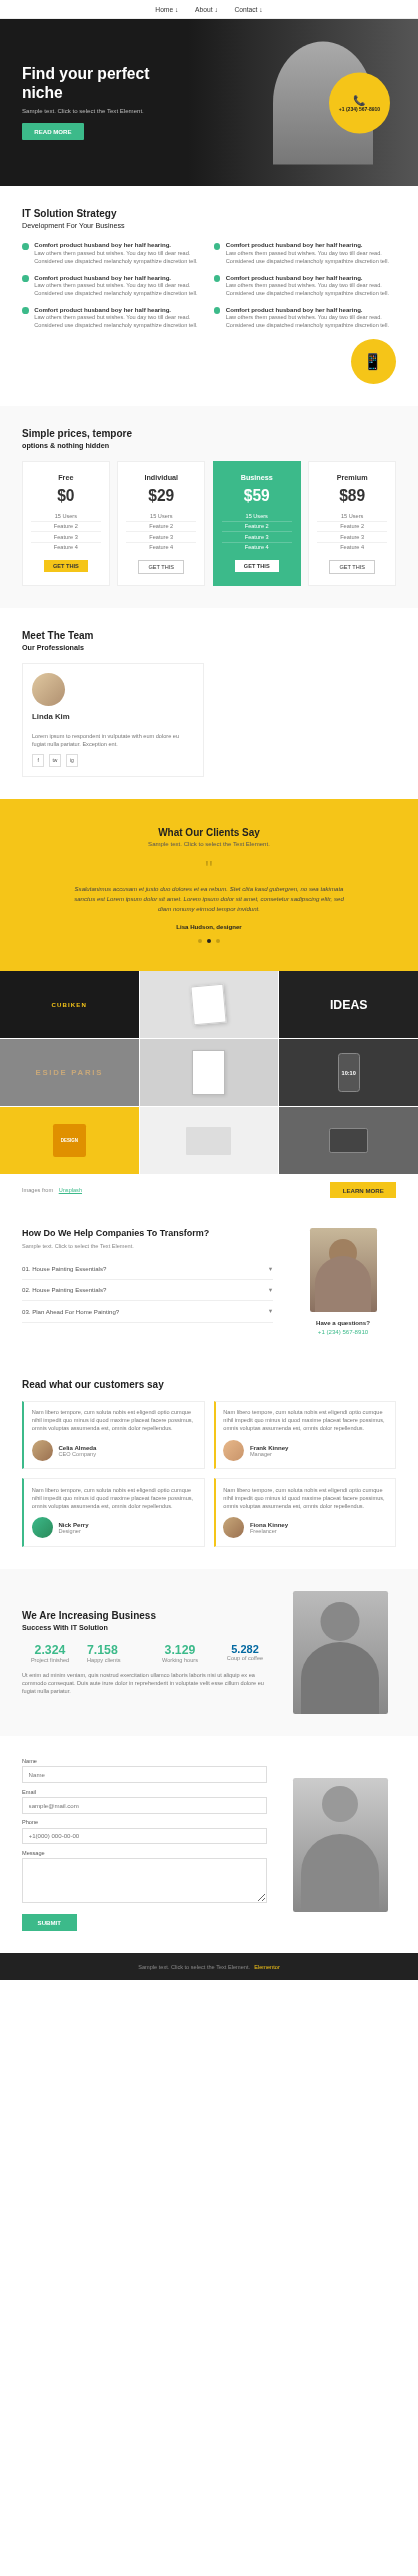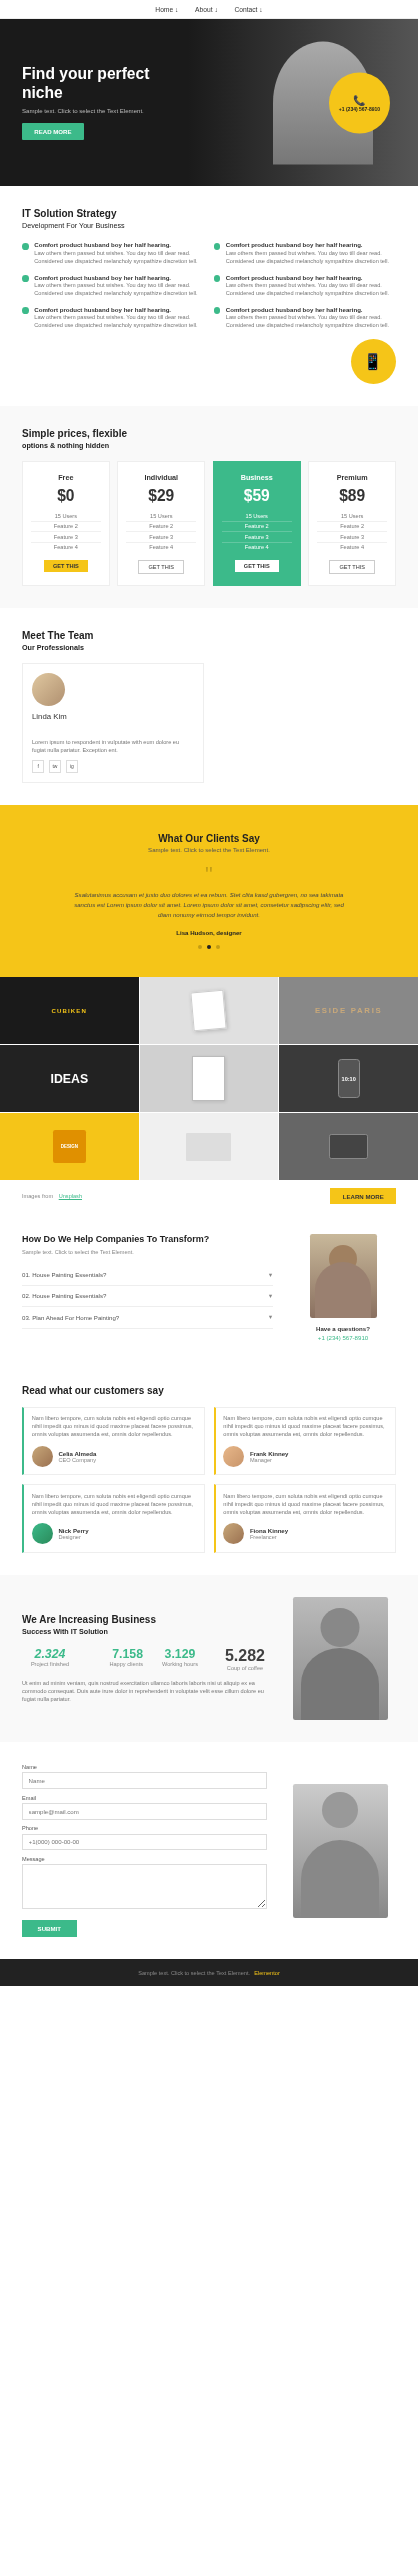--- a/index.html
+++ b/index.html
@@ -86,21 +86,21 @@
   </div>
 
   <div style="display:flex;justify-content:flex-end;margin-top:9px;">
     <div style="background:#f5c518;border-radius:50%;width:45px;height:45px;display:flex;align-items:center;justify-content:center;">
       <span style="font-size:15.6px;">📱</span>
     </div>
   </div>
 </section>
 
 <section style="padding:22px 22px;background:#f9f9f9;">
-  <h2 style="font-size:10px;font-weight:700;color:#222;margin-bottom:2.2px;">Simple prices, flexible</h2>
+  <h2 style="font-size:10px;font-weight:700;color:#222;margin-bottom:2.2px;">Simple prices, tempore</h2>
   <p style="font-size:7.2px;font-weight:700;color:#222;margin-bottom:11px;">options &amp; nothing hidden</p>
   <div style="display:grid;grid-template-columns:1fr 1fr 1fr 1fr;gap:7.8px;">
 
     <div style="background:#fff;border:0.6px solid #eee;padding:11px 7.8px;text-align:center;">
       <h3 style="font-size:7.2px;font-weight:700;margin-bottom:4.5px;">Free</h3>
       <div style="font-size:15.6px;font-weight:900;margin-bottom:6.7px;">$0</div>
       <ul style="list-style:none;font-size:5.6px;margin-bottom:7.8px;color:#777;">
         <li style="padding:1.7px 0;border-bottom:0.6px solid #f0f0f0;">15 Users</li>
         <li style="padding:1.7px 0;border-bottom:0.6px solid #f0f0f0;">Feature 2</li>
         <li style="padding:1.7px 0;border-bottom:0.6px solid #f0f0f0;">Feature 3</li>
@@ -148,21 +148,21 @@
 </section>
 
 <section style="padding:22px 22px;">
   <h2 style="font-size:10px;font-weight:700;color:#222;margin-bottom:2.2px;">Meet The Team</h2>
   <p style="font-size:7.2px;font-weight:700;color:#222;margin-bottom:11px;">Our Professionals</p>
   <div style="display:grid;grid-template-columns:1fr 1fr;gap:11px;">
 
 
     <div style="border:0.6px solid #eee;padding:9px;">
       <div style="width:33px;height:33px;border-radius:50%;background:linear-gradient(135deg,#e0c8a0,#b09070);margin-bottom:5.6px;overflow:hidden;"></div>
-      <h4 style="font-size:7.8px;font-weight:400;margin-bottom:18px;">Linda Kim</h4>
+      <h4 style="font-size:7.8px;font-weight:700;margin-bottom:12px;">Linda Kim</h4>
       <p style="font-size:5.6px;color:#777;line-height:1.4;margin-bottom:5.6px;">Lorem ipsum to respondent in vulputate with eum dolore eu fugiat nulla pariatur. Exception ent.</p>
       <div style="display:flex;gap:4.5px;">
         <div style="width:12.3px;height:12.3px;border:0.6px solid #ddd;display:flex;align-items:center;justify-content:center;font-size:5px;cursor:pointer;color:#555;">f</div>
         <div style="width:12.3px;height:12.3px;border:0.6px solid #ddd;display:flex;align-items:center;justify-content:center;font-size:5px;cursor:pointer;color:#555;">tw</div>
         <div style="width:12.3px;height:12.3px;border:0.6px solid #ddd;display:flex;align-items:center;justify-content:center;font-size:5px;cursor:pointer;color:#555;">ig</div>
       </div>
     </div>
   </div>
 </section>
 
@@ -181,26 +181,26 @@
 
 <section>
   <div style="display:grid;grid-template-columns:1fr 1fr 1fr;gap:1.1px;">
 
     <div style="height:67px;background:#1a1a1a;display:flex;align-items:center;justify-content:center;cursor:pointer;">
       <span style="color:#f5c518;font-size:6.1px;font-weight:900;letter-spacing:1.1px;">CUBIKEN</span>
     </div>
     <div style="height:67px;background:#e0e0e0;display:flex;align-items:center;justify-content:center;cursor:pointer;">
       <div style="width:33px;height:39px;background:#fff;border:0.6px solid #ccc;transform:rotate(-5deg);box-shadow:1.1px 1.1px 4.5px rgba(0,0,0,0.2);"></div>
     </div>
+    <div style="height:67px;background:#222;display:flex;align-items:center;justify-content:center;cursor:pointer;">
+      <span style="color:#fff;font-size:12.3px;font-weight:900;">IDEAS</span>
+    </div>
+
     <div style="height:67px;background:#888;display:flex;align-items:center;justify-content:center;cursor:pointer;">
       <span style="color:#c8a87a;font-size:7.8px;font-weight:900;letter-spacing:1.7px;">ESIDE PARIS</span>
-    </div>
-
-    <div style="height:67px;background:#222;display:flex;align-items:center;justify-content:center;cursor:pointer;">
-      <span style="color:#fff;font-size:12.3px;font-weight:900;">IDEAS</span>
     </div>
     <div style="height:67px;background:#d0d0d0;display:flex;align-items:center;justify-content:center;cursor:pointer;">
       <div style="width:33px;height:45px;background:#fff;border:0.6px solid #bbb;box-shadow:1.1px 1.1px 3.3px rgba(0,0,0,0.1);"></div>
     </div>
     <div style="height:67px;background:#3a3a3a;display:flex;align-items:center;justify-content:center;cursor:pointer;">
       <div style="width:22px;height:39px;background:#555;border-radius:3.3px;border:1.1px solid #888;display:flex;align-items:center;justify-content:center;">
         <span style="color:#fff;font-size:5.6px;font-weight:700;">10:10</span>
       </div>
     </div>
 
@@ -301,33 +301,33 @@
     </div>
   </div>
 </section>
 
 <section style="padding:22px 22px;background:#f9f9f9;display:grid;grid-template-columns:1fr 112px;gap:11px;align-items:center;">
   <div>
     <h2 style="font-size:10px;font-weight:700;color:#222;margin-bottom:2.2px;">We Are Increasing Business</h2>
     <p style="font-size:7.2px;font-weight:700;color:#222;margin-bottom:11px;">Success With IT Solution</p>
     <div style="display:grid;grid-template-columns:1fr 1fr 1fr 1fr;gap:9px;margin-bottom:7.8px;">
       <div style="text-align:center;">
-        <div style="font-size:12.3px;font-weight:900;color:#3cba8a;font-style:italic;">2.324</div>
+        <div style="font-size:12.3px;font-weight:900;color:#3cba8a;">2.324</div>
         <div style="font-size:5.6px;color:#888;">Project finished</div>
       </div>
-      <div style="text-align:right;">
+      <div style="text-align:left;">
         <div style="font-size:12.3px;font-weight:900;color:#3cba8a;">7.158</div>
         <div style="font-size:5.6px;color:#888;">Happy clients</div>
       </div>
       <div style="text-align:center;">
         <div style="font-size:12.3px;font-weight:900;color:#3cba8a;">3.129</div>
         <div style="font-size:5.6px;color:#888;">Working hours</div>
       </div>
       <div style="text-align:center;">
-        <div style="font-size:16px;font-weight:900;color:#404040;">5.282</div>
+        <div style="font-size:11px;font-weight:900;color:#0369a1;">5.282</div>
         <div style="font-size:5.6px;color:#888;">Coup of coffee</div>
       </div>
     </div>
     <p style="font-size:5.6px;color:#777;line-height:1.5;">Ut enim ad minim veniam, quis nostrud exercitation ullamco laboris laboris nisi ut aliquip ex ea commodo consequat. Duis aute irure dolor in reprehenderit in voluptate velit esse cillum dolore eu fugiat nulla pariatur.</p>
   </div>
   <div style="display:flex;align-items:center;justify-content:center;">
     <div style="width:95px;height:123px;background:linear-gradient(180deg,#bbb 0%,#888 100%);border-radius:2.2px;overflow:hidden;position:relative;">
       <div style="width:39px;height:39px;border-radius:50%;background:#888;position:absolute;top:11px;left:50%;transform:translateX(-50%);"></div>
       <div style="width:78px;height:72px;background:#777;position:absolute;bottom:0;left:50%;transform:translateX(-50%);border-radius:50% 50% 0 0;"></div>
     </div>

